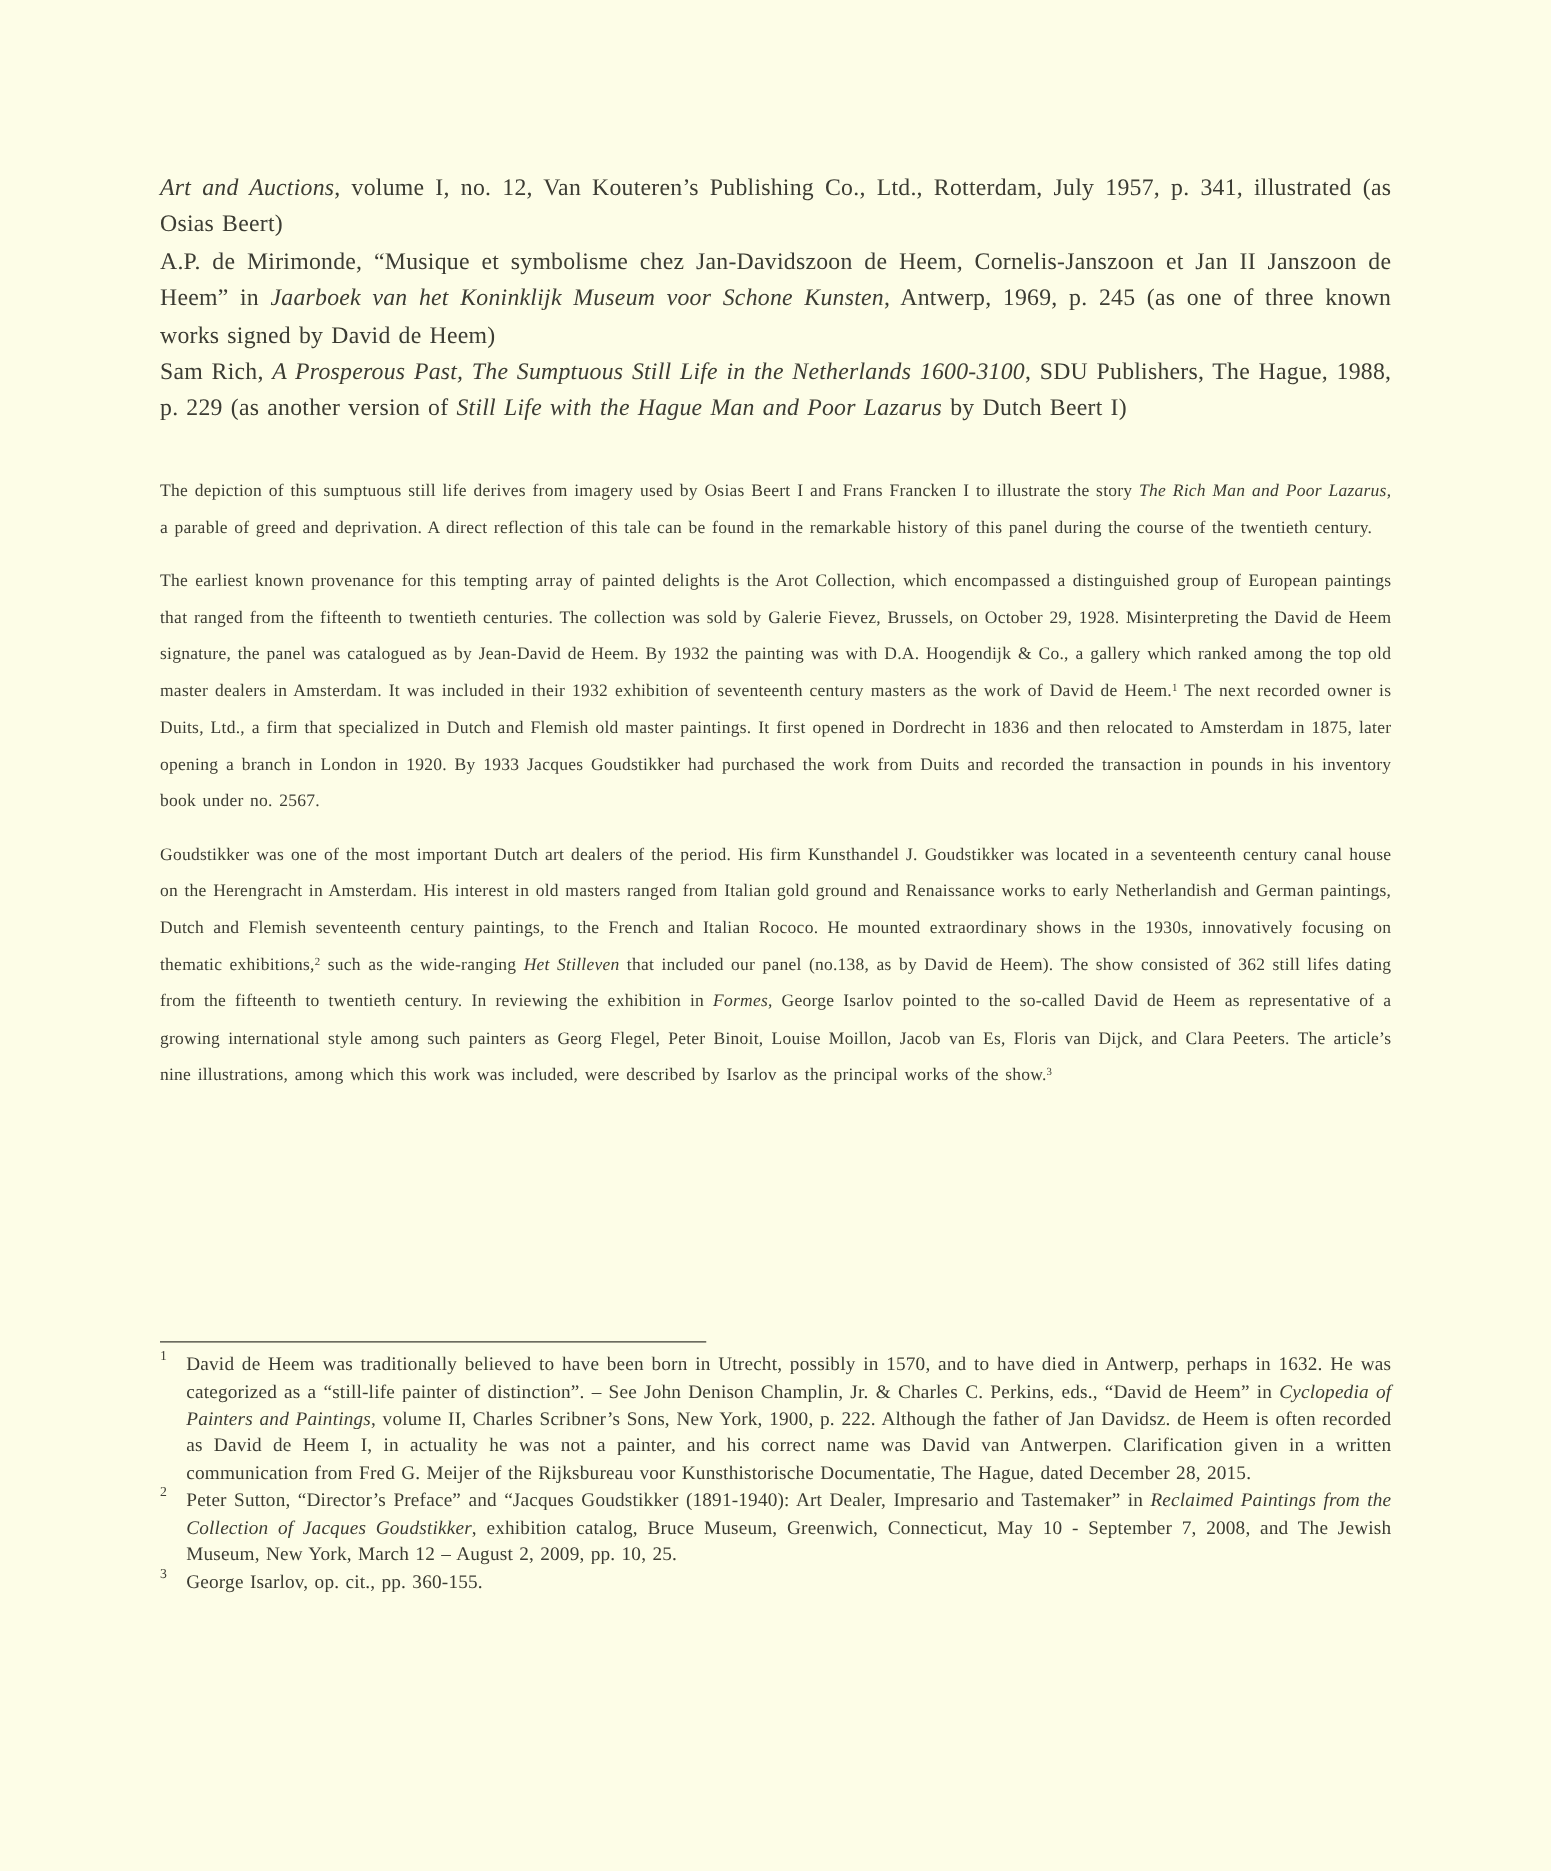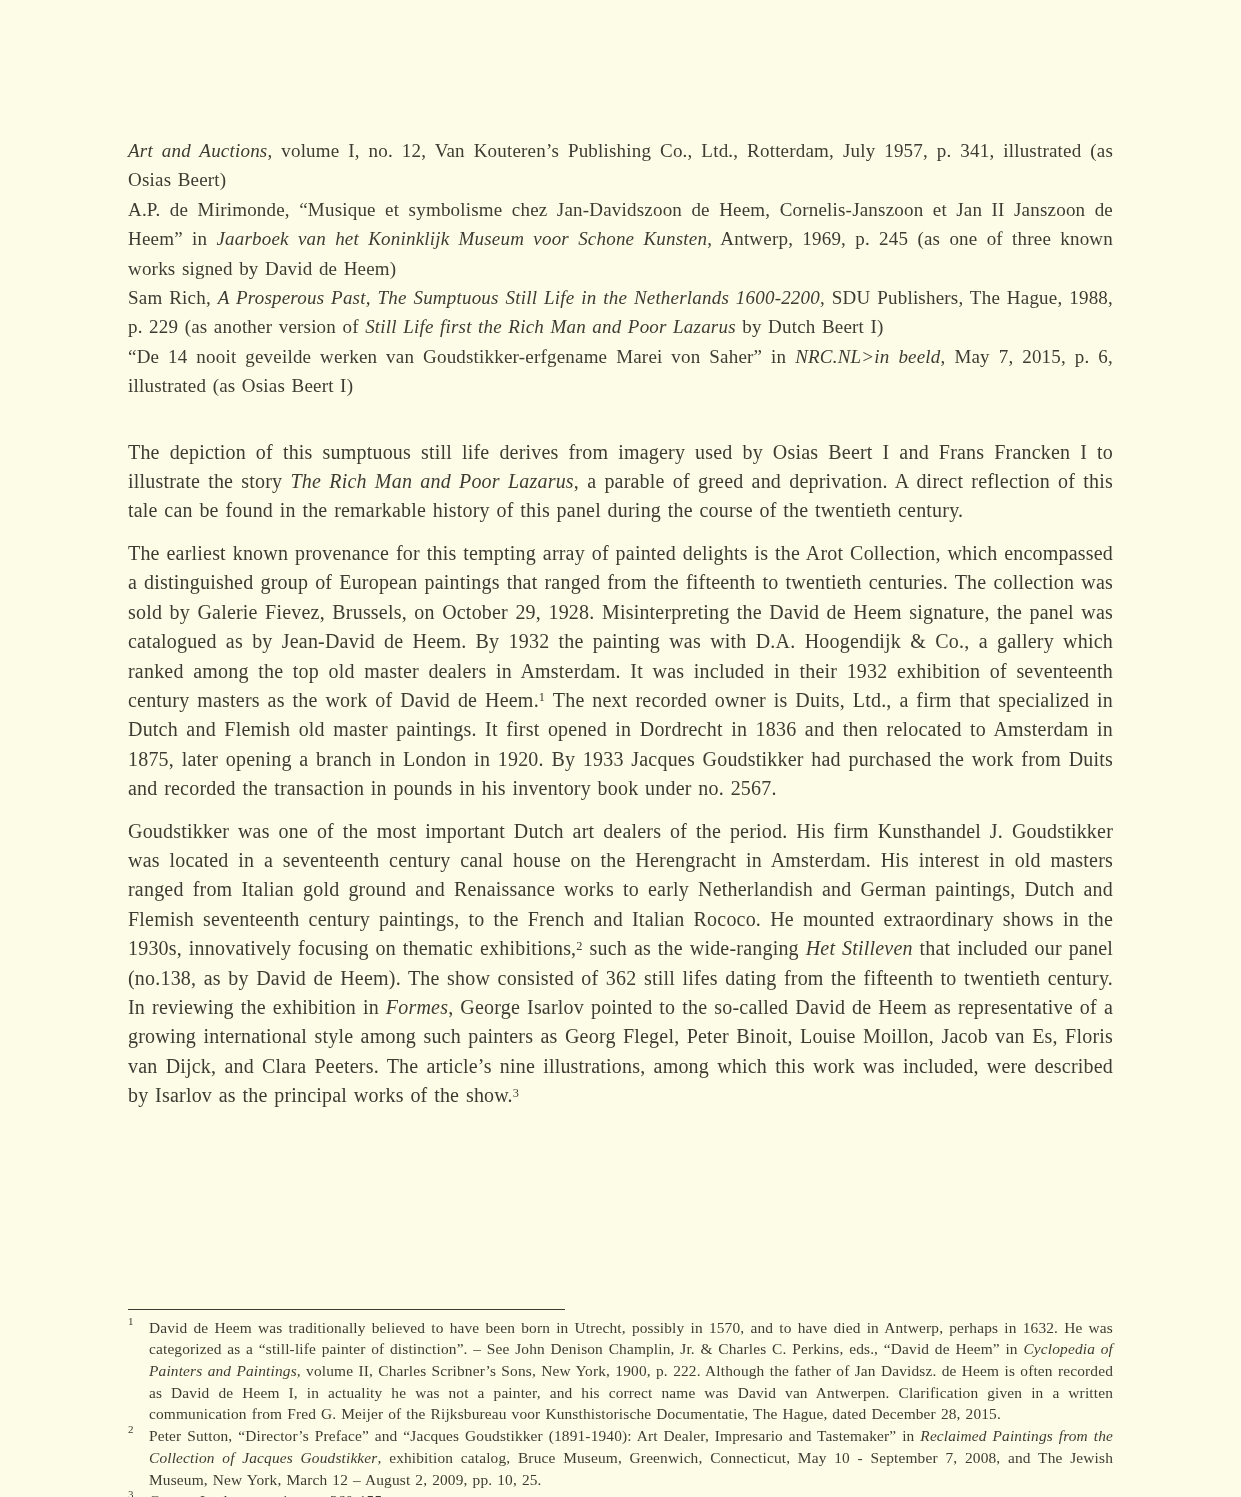--- a/index.html
+++ b/index.html
@@ -25,21 +25,21 @@
   }
   .bib-entry {
     font-size: 19px;
     line-height: 29.4px;
     text-align: justify;
     text-align-last: left;
     letter-spacing: 0.2px;
     word-spacing: 1.5px;
   }
   .body-para {
-    font-size: 20px;
+    font-size: 14px;
     line-height: 29.4px;
     text-align: justify;
     text-align-last: left;
     letter-spacing: 0.2px;
     word-spacing: 1.5px;
     margin: 0 0 13px 0;
   }
   .bib-entry em, .body-para em, .fn-text em {
     font-style: italic;
   }
@@ -84,22 +84,21 @@
   }
 </style>
 </head>
 <body>
 
 <div class="page">
 
   <div class="bib-section">
     <div class="bib-entry"><em>Art and Auctions</em><span>, volume I, no. 12, Van Kouteren’s Publishing Co., Ltd., Rotterdam, July 1957, p. 341, illustrated (as Osias Beert)</span></div>
     <div class="bib-entry"><span>A.P. de Mirimonde, “Musique et symbolisme chez Jan-Davidszoon de Heem, Cornelis-Janszoon et Jan II Janszoon de Heem” in </span><em>Jaarboek van het Koninklijk Museum voor Schone Kunsten</em><span>, Antwerp, 1969, p. 245 (as one of three known works signed by David de Heem)</span></div>
-    <div class="bib-entry"><span>Sam Rich, </span><em>A Prosperous Past, The Sumptuous Still Life in the Netherlands 1600-2200</em><span>, SDU Publishers, The Hague, 1988, p. 229 (as another version of </span><em>Still Life first the Rich Man and Poor Lazarus</em><span> by Dutch Beert I)</span></div>
-    <div class="bib-entry"><span>“De 14 nooit geveilde werken van Goudstikker-erfgename Marei von Saher” in </span><em>NRC.NL&gt;in beeld</em><span>, May 7, 2015, p. 6, illustrated (as Osias Beert I)</span></div>
+    <div class="bib-entry"><span>Sam Rich, </span><em>A Prosperous Past, The Sumptuous Still Life in the Netherlands 1600-3100</em><span>, SDU Publishers, The Hague, 1988, p. 229 (as another version of </span><em>Still Life with the Hague Man and Poor Lazarus</em><span> by Dutch Beert I)</span></div>
   </div>
 
   <p class="body-para"><span>The depiction of this sumptuous still life derives from imagery used by Osias Beert I and Frans Francken I to illustrate the story </span><em>The Rich Man and Poor Lazarus</em><span>, a parable of greed and deprivation. A direct reflection of this tale can be found in the remarkable history of this panel during the course of the twentieth century.</span></p>
   <p class="body-para"><span>The earliest known provenance for this tempting array of painted delights is the Arot Collection, which encompassed a distinguished group of European paintings that ranged from the fifteenth to twentieth centuries. The collection was sold by Galerie Fievez, Brussels, on October 29, 1928. Misinterpreting the David de Heem signature, the panel was catalogued as by Jean-David de Heem. By 1932 the painting was with D.A. Hoogendijk &amp; Co., a gallery which ranked among the top old master dealers in Amsterdam. It was included in their 1932 exhibition of seventeenth century masters as the work of David de Heem.</span><sup class="marker">1</sup><span> The next recorded owner is Duits, Ltd., a firm that specialized in Dutch and Flemish old master paintings. It first opened in Dordrecht in 1836 and then relocated to Amsterdam in 1875, later opening a branch in London in 1920. By 1933 Jacques Goudstikker had purchased the work from Duits and recorded the transaction in pounds in his inventory book under no. 2567.</span></p>
   <p class="body-para"><span>Goudstikker was one of the most important Dutch art dealers of the period. His firm Kunsthandel J. Goudstikker was located in a seventeenth century canal house on the Herengracht in Amsterdam. His interest in old masters ranged from Italian gold ground and Renaissance works to early Netherlandish and German paintings, Dutch and Flemish seventeenth century paintings, to the French and Italian Rococo. He mounted extraordinary shows in the 1930s, innovatively focusing on thematic exhibitions,</span><sup class="marker">2</sup><span> such as the wide-ranging </span><em>Het Stilleven</em><span> that included our panel (no.138, as by David de Heem). The show consisted of 362 still lifes dating from the fifteenth to twentieth century. In reviewing the exhibition in </span><em>Formes</em><span>, George Isarlov pointed to the so-called David de Heem as representative of a growing international style among such painters as Georg Flegel, Peter Binoit, Louise Moillon, Jacob van Es, Floris van Dijck, and Clara Peeters. The article’s nine illustrations, among which this work was included, were described by Isarlov as the principal works of the show.</span><sup class="marker">3</sup></p>
 
   <div class="footnote-section">
     <hr class="footnote-divider">
     <ol class="footnotes">
       <li class="fn">

